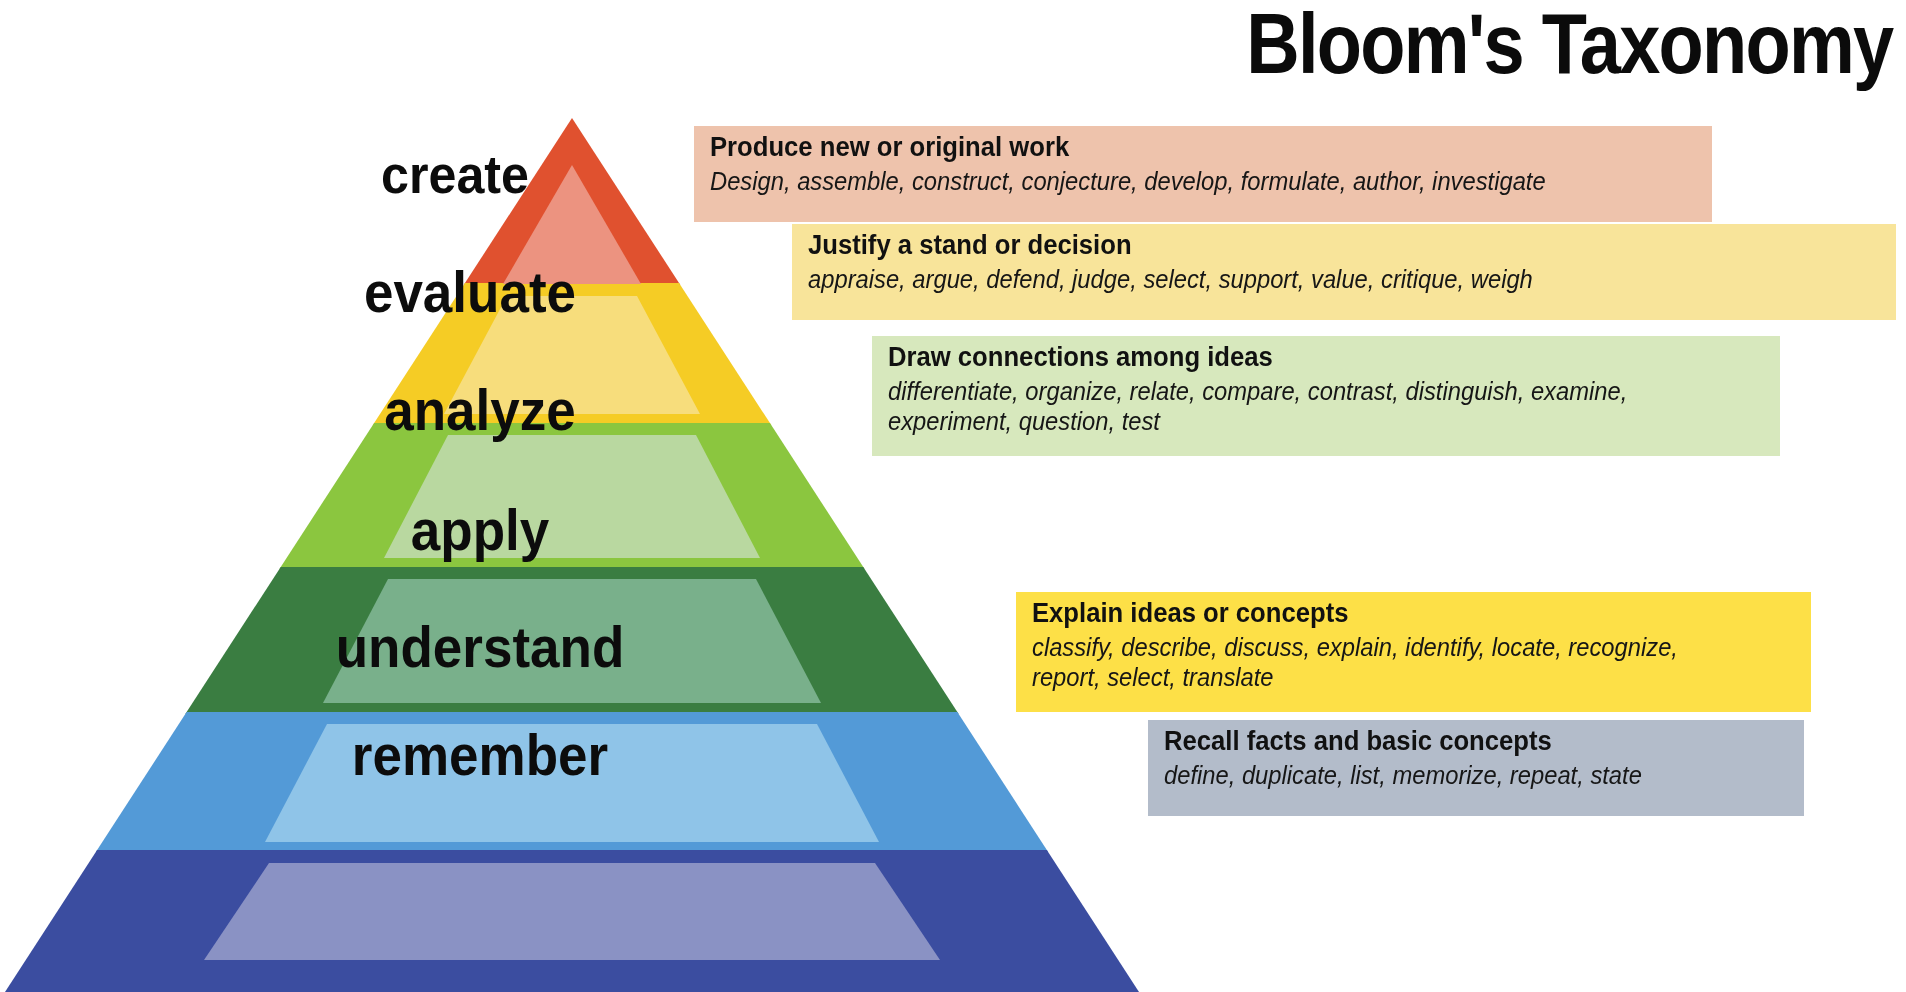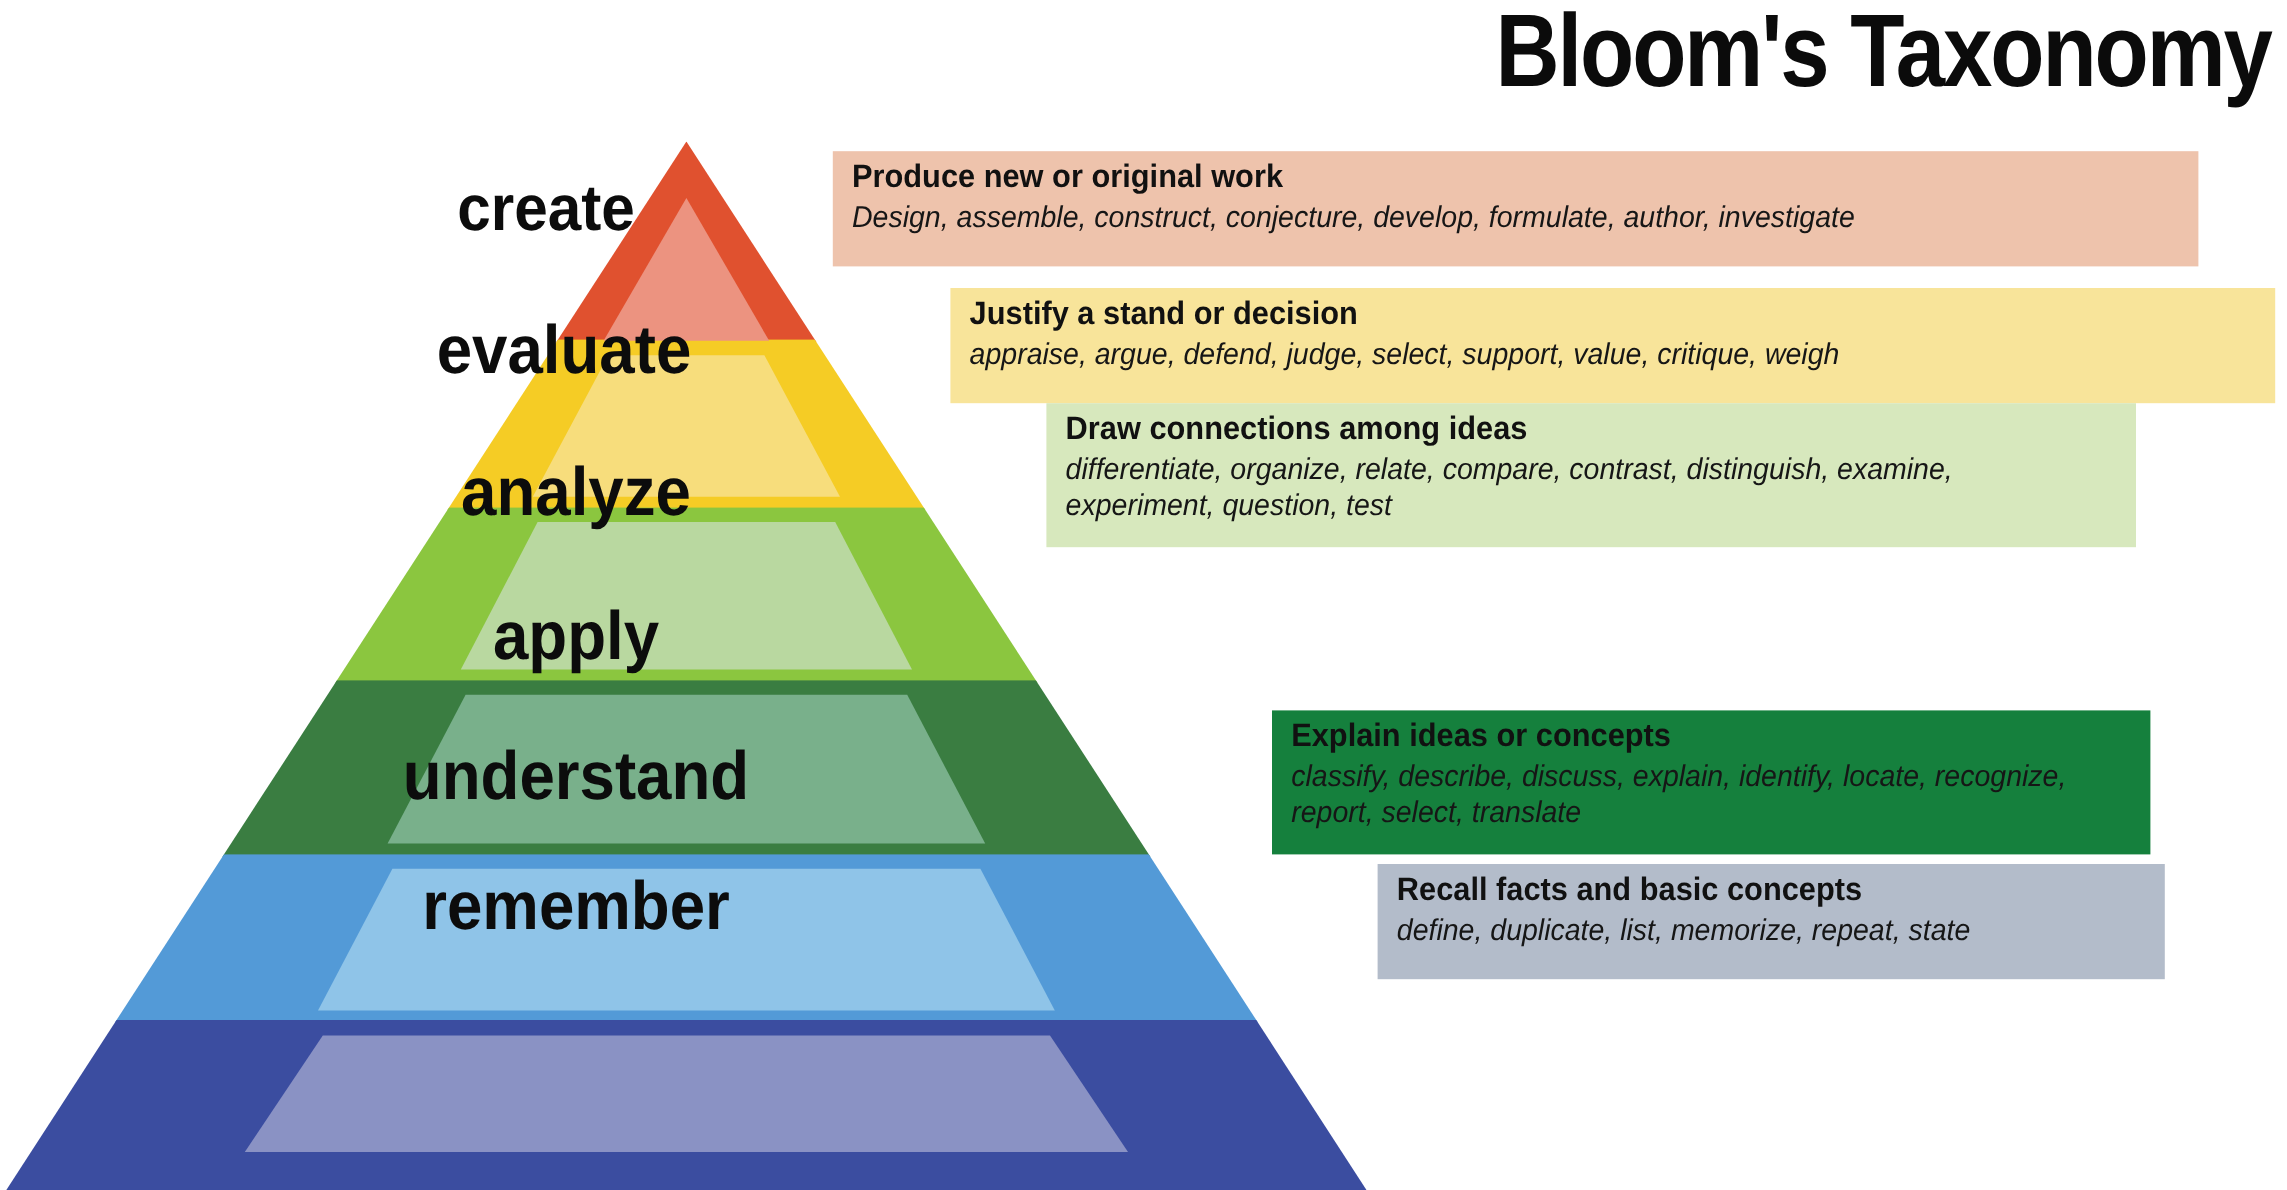--- a/index.html
+++ b/index.html
@@ -128,44 +128,44 @@
   <div class="tier-label" id="label-evaluate" style="left:300px; top:259px; width:340px; font-size:57px;">evaluate</div>
 
   <div class="tier-label" id="label-analyze" style="left:320px; top:377px; width:320px; font-size:57px;">analyze</div>
 
   <div class="tier-label" id="label-apply" style="left:340px; top:497px; width:280px; font-size:57px;">apply</div>
 
   <div class="tier-label" id="label-understand" style="left:260px; top:614px; width:440px; font-size:57px;">understand</div>
 
   <div class="tier-label" id="label-remember" style="left:280px; top:722px; width:400px; font-size:57px;">remember</div>
 
-  <div class="callout" id="callout-create" style="left: 694px; top: 126px; width: 1138px; height: 96px; background: rgb(238, 195, 172);">
+  <div class="callout" id="callout-create" style="left: 694px; top: 126px; width: 1018px; height: 96px; background: rgb(238, 195, 172);">
     <div class="headline">Produce new or original work</div>
     <div class="verbs">
       <span>Design, assemble, construct, conjecture, develop, formulate, author, investigate</span>
     </div>
   </div>
 
-  <div class="callout" id="callout-evaluate" style="left: 792px; top: 240px; width: 1104px; height: 96px; background: rgb(248, 228, 154);">
+  <div class="callout" id="callout-evaluate" style="left: 792px; top: 224px; width: 1104px; height: 96px; background: rgb(248, 228, 154);">
     <div class="headline">Justify a stand or decision</div>
     <div class="verbs">
       <span>appraise, argue, defend, judge, select, support, value, critique, weigh</span>
     </div>
   </div>
 
   <div class="callout" id="callout-analyze" style="left: 872px; top: 336px; width: 908px; height: 120px; background: rgb(215, 232, 189);">
     <div class="headline">Draw connections among ideas</div>
     <div class="verbs">
       <span>differentiate, organize, relate, compare, contrast, distinguish, examine,</span>
       <span>experiment, question, test</span>
     </div>
   </div>
 
 
-  <div class="callout" id="callout-understand" style="left: 1060px; top: 592px; width: 732px; height: 120px; background: #15803d;">
+  <div class="callout" id="callout-understand" style="left: 1016px; top: 592px; width: 795px; height: 120px; background: #fde047;">
     <div class="headline">Explain ideas or concepts</div>
     <div class="verbs">
       <span>classify, describe, discuss, explain, identify, locate, recognize,</span>
       <span>report, select, translate</span>
     </div>
   </div>
 
   <div class="callout" id="callout-remember" style="left: 1148px; top: 720px; width: 656px; height: 96px; background: rgb(179, 188, 202);">
     <div class="headline">Recall facts and basic concepts</div>
     <div class="verbs">

